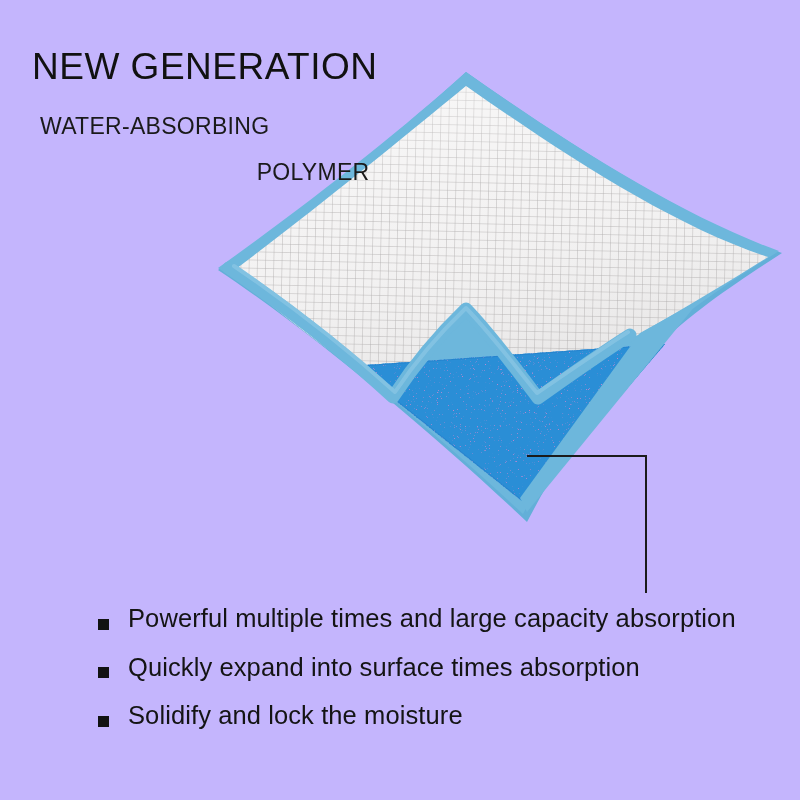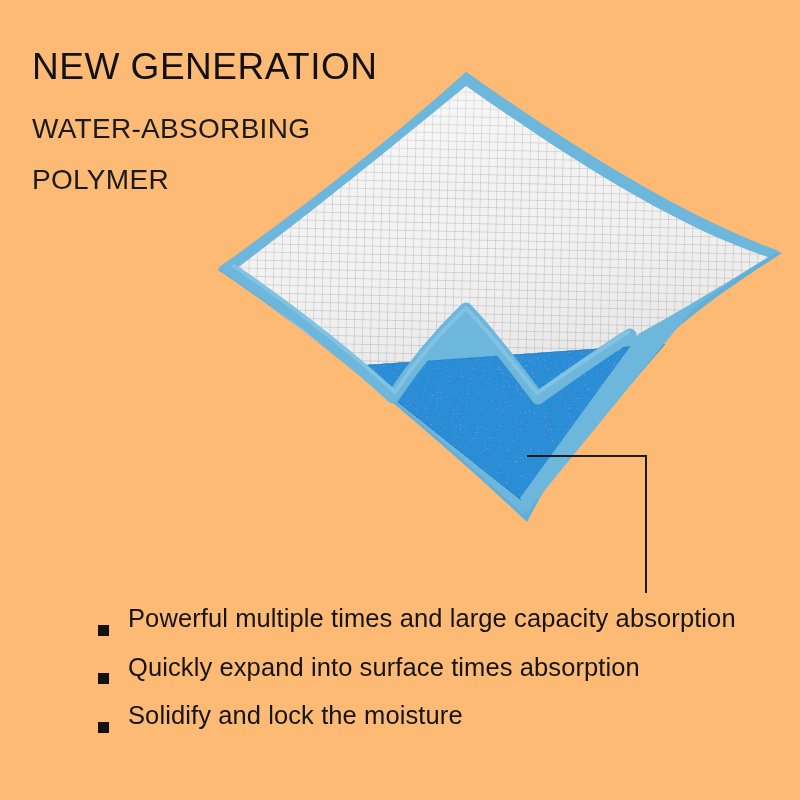--- a/index.html
+++ b/index.html
@@ -10,50 +10,50 @@
   }
   body {
     font-family: "Liberation Sans", sans-serif;
     -webkit-font-smoothing: antialiased;
   }
 
   #poster {
     position: relative;
     width: 800px;
     height: 800px;
-    background: #fdba74;
+    background: #c4b5fd;
     overflow: hidden;
   }
 
   
   .headings {
     position: absolute;
     left: 32px;
     top: 48px;
     z-index: 30;
   }
   .title {
     font-size: 37px;
     font-weight: 400;
     letter-spacing: 0.5px;
     color: #111111;
     line-height: 1.05;
     margin: 0;
     white-space: nowrap;
   }
   .subtitle-line {
-    font-size: 28px;
+    font-size: 23px;
     font-weight: 400;
     letter-spacing: 0.3px;
     color: #1a1a1a;
-    margin: 0;
+    margin: 8px;
     white-space: nowrap;
   }
   .subtitle-line.l1 { margin-top: 26px; }
-  .subtitle-line.l2 { margin-top: 19px; }
+  .subtitle-line.l2 { margin-top: 19px; text-align: right; }
 
   
   #product {
     position: absolute;
     left: 0;
     top: 0;
     width: 800px;
     height: 800px;
     z-index: 10;
   }
@@ -79,21 +79,21 @@
 
   
   .bullets {
     position: absolute;
     left: 98px;
     top: 602px;
     z-index: 30;
   }
   .bullet-row {
     display: flex;
-    align-items: flex-end;
+    align-items: center;
     margin-bottom: 15px;
   }
   .bullet-row:last-child { margin-bottom: 16px; }
   .bullet-mark {
     width: 11px;
     height: 11px;
     background: #121212;
     margin-top: 11px;
     margin-right: 19px;
     flex: 0 0 auto;

